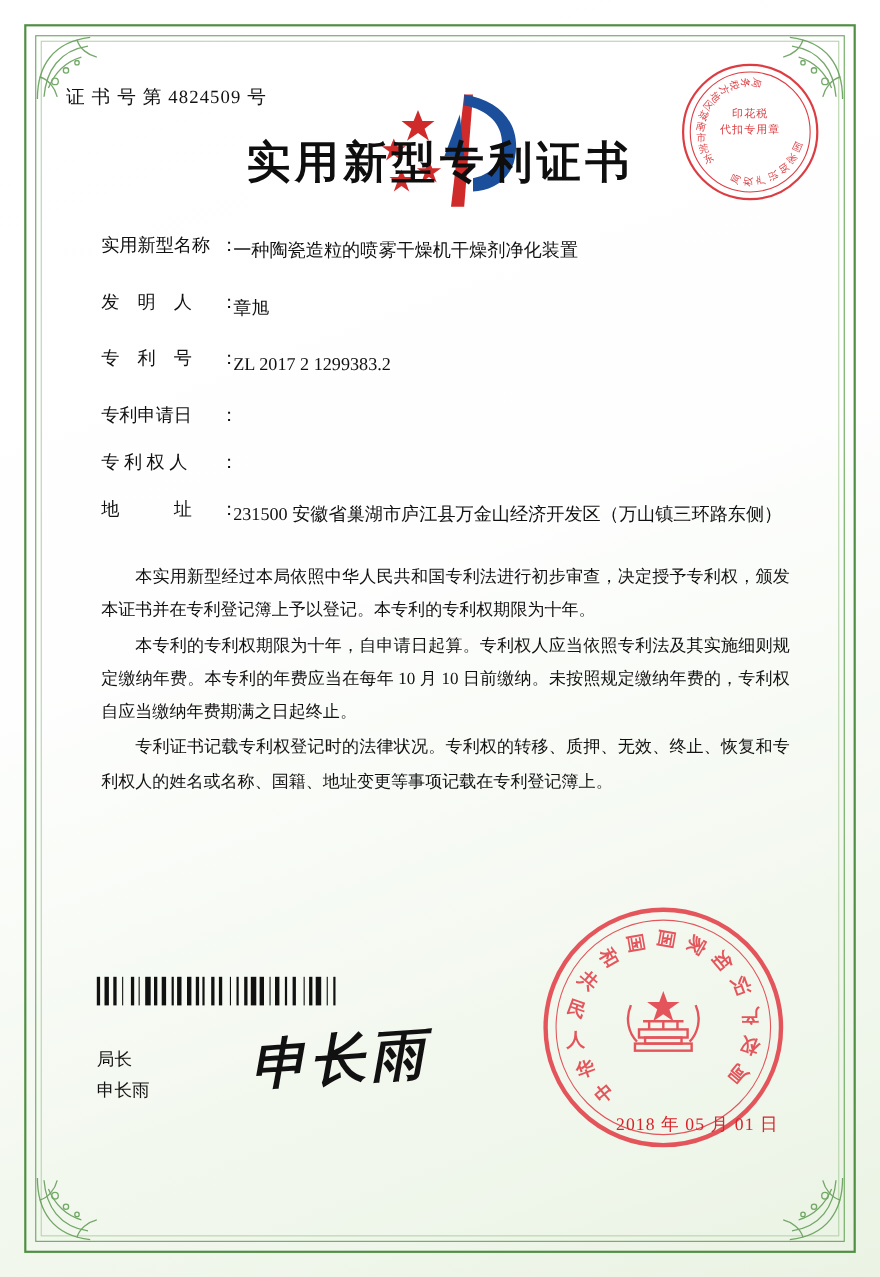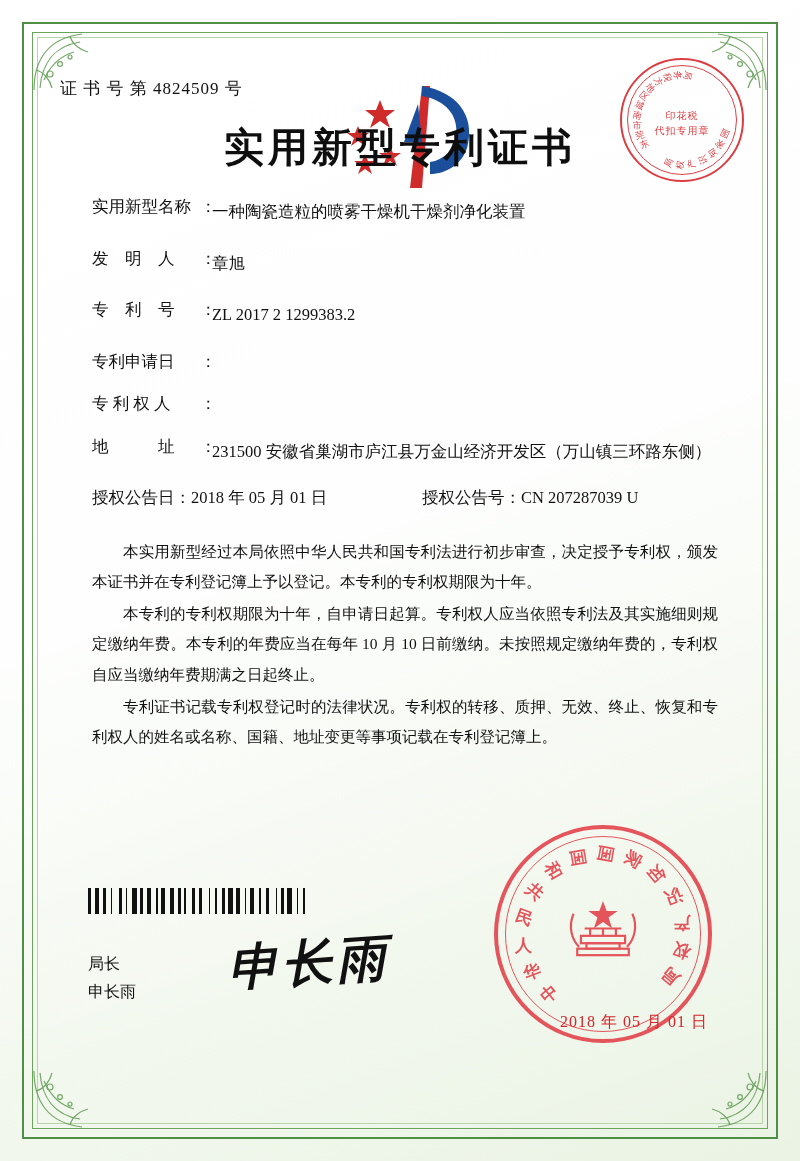--- a/index.html
+++ b/index.html
@@ -100,38 +100,38 @@
     position: absolute;
     left: 50%;
     top: 50%;
     transform-origin: 0 0;
     white-space: nowrap;
     font-family: "Liberation Serif", serif;
   }
   .stamp-top .mid {
     position: absolute;
     left: 0; right: 0;
-    top: 48px;
+    top: 36px;
     text-align: center;
     font-size: 10px;
     line-height: 15px;
     letter-spacing: 1px;
   }
 
   .title {
     text-align: center;
     font-size: 40px;
     font-weight: bold;
     letter-spacing: 4px;
     margin-top: 20px;
     color: #0e0e0e;
   }
 
   .fields {
-    margin-top: 24px;
+    margin-top: 40px;
     font-size: 16.5px;
     line-height: 1;
   }
   .field-row {
     display: flex;
     align-items: flex-start;
     margin-bottom: 26px;
   }
   .field-label {
     width: 108px;
@@ -403,28 +403,20 @@
         <div class="field-label">专 利 权 人</div>
         <div class="field-colon">：</div>
       </div>
 
       <div class="field-row indent-left">
         <div class="field-label">地　　　址</div>
         <div class="field-colon">：</div>
         <div class="field-value">231500 安徽省巢湖市庐江县万金山经济开发区（万山镇三环路东侧）</div>
       </div>
 
-      <div class="two-col indent-left" style="padding-left:32px">
-        <div class="left">
-          <span class="inline-label">授权公告日</span><span>：</span><span>2018 年 05 月 01 日</span>
-        </div>
-        <div class="right">
-          <span class="inline-label">授权公告号</span><span>：</span><span>CN 207287039 U</span>
-        </div>
-      </div>
 
     </div>
 
     <div class="paras">
       <p>本实用新型经过本局依照中华人民共和国专利法进行初步审查，决定授予专利权，颁发本证书并在专利登记簿上予以登记。本专利的专利权期限为十年。</p>
       <p>本专利的专利权期限为十年，自申请日起算。专利权人应当依照专利法及其实施细则规定缴纳年费。本专利的年费应当在每年 10 月 10 日前缴纳。未按照规定缴纳年费的，专利权自应当缴纳年费期满之日起终止。</p>
       <p>专利证书记载专利权登记时的法律状况。专利权的转移、质押、无效、终止、恢复和专利权人的姓名或名称、国籍、地址变更等事项记载在专利登记簿上。</p>
     </div>
   </div>
 

